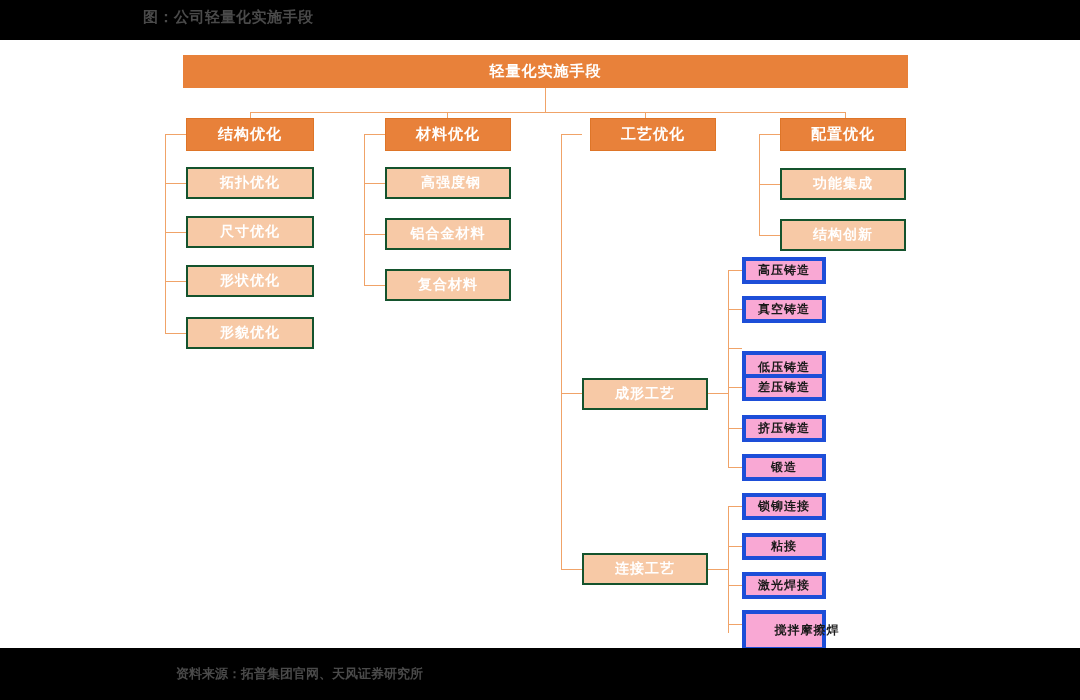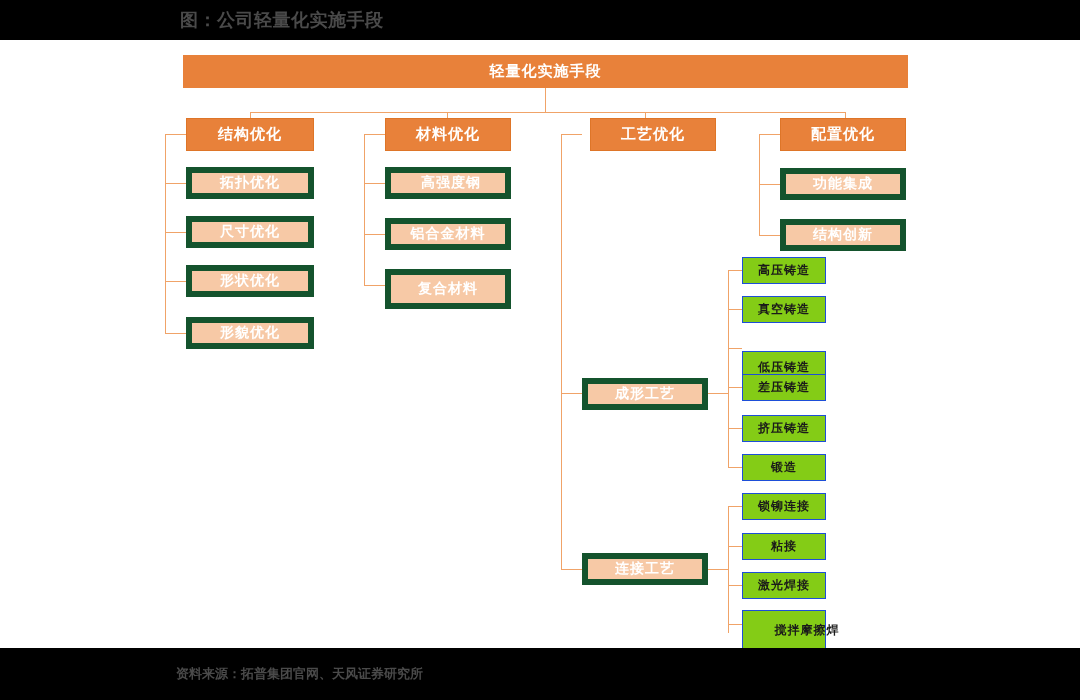--- a/index.html
+++ b/index.html
@@ -23,26 +23,25 @@
   
   .band-header {
     position: absolute;
     left: 0; top: 0;
     width: 1080px; height: 40px;
     background: #000000;
   }
   .band-header .title {
     position: absolute;
     left: 143px; top: 8px;
-    font-size: 18px;
+    font-size: 15px;
     font-weight: bold;
     color: #4a4a4a;
     letter-spacing: 0.5px;
     white-space: nowrap;
-    margin-left: 37px;
   }
   .band-footer {
     position: absolute;
     left: 0; top: 648px;
     width: 1080px; height: 52px;
     background: #000000;
   }
   .band-footer .source {
     position: absolute;
     left: 176px; top: 17px;
@@ -80,28 +79,28 @@
     color: #ffffff;
     font-size: 15px;
     font-weight: bold;
     border: 1px solid #DE7528;
   }
   .node.lvl3 {
     background: #F7C9A6;
     color: #ffffff;
     font-size: 14px;
     font-weight: bold;
-    border: 6px solid #14532d;
+    border: 2px solid #14532d;
   }
   .node.leaf {
-    background: #84cc16;
+    background: #f9a8d4;
     color: #1a1a1a;
     font-size: 12px;
     font-weight: bold;
-    border: 1px solid #1d4ed8;
+    border: 4px solid #1d4ed8;
   }
   
   .line {
     position: absolute;
     background: #F0A368;
   }
   .line.h { height: 1px; }
   .line.v { width: 1px; }
 </style>
 </head>
@@ -141,21 +140,21 @@
 
     <div class="node lvl2" style="left:385px; top:78px; width:126px; height:33px;">材料优化</div>
     <div class="line v" style="left:364px; top:94px; height:152px;"></div>
     <div class="line h" style="left:364px; top:94px; width:21px;"></div>
     <div class="line h" style="left:364px; top:143px; width:21px;"></div>
     <div class="line h" style="left:364px; top:194px; width:21px;"></div>
     <div class="line h" style="left:364px; top:245px; width:21px;"></div>
 
     <div class="node lvl3" style="left:385px; top:127px; width:126px; height:32px;padding-left:6px;">高强度钢</div>
     <div class="node lvl3" style="left:385px; top:178px; width:126px; height:32px;">铝合金材料</div>
-    <div class="node lvl3" style="left:385px; top:229px; width:126px; height:40px;font-family:Liberation Mono, monospace;">复合材料</div>
+    <div class="node lvl3" style="left:385px; top:229px; width:126px; height:32px;font-family:Liberation Mono, monospace;">复合材料</div>
 
     <div class="node lvl2" style="left:582px; top:78px; width:126px; height:33px;margin-left:8px;">工艺优化</div>
     <div class="line v" style="left:561px; top:94px; height:435px;"></div>
     <div class="line h" style="left:561px; top:94px; width:21px;"></div>
     <div class="line h" style="left:561px; top:353px; width:21px;"></div>
     <div class="line h" style="left:561px; top:529px; width:21px;"></div>
 
     <div class="node lvl3" style="left:582px; top:338px; width:126px; height:32px;">成形工艺</div>
     <div class="line h" style="left:708px; top:353px; width:20px;"></div>
     <div class="line v" style="left:728px; top:230px; height:198px;"></div>

